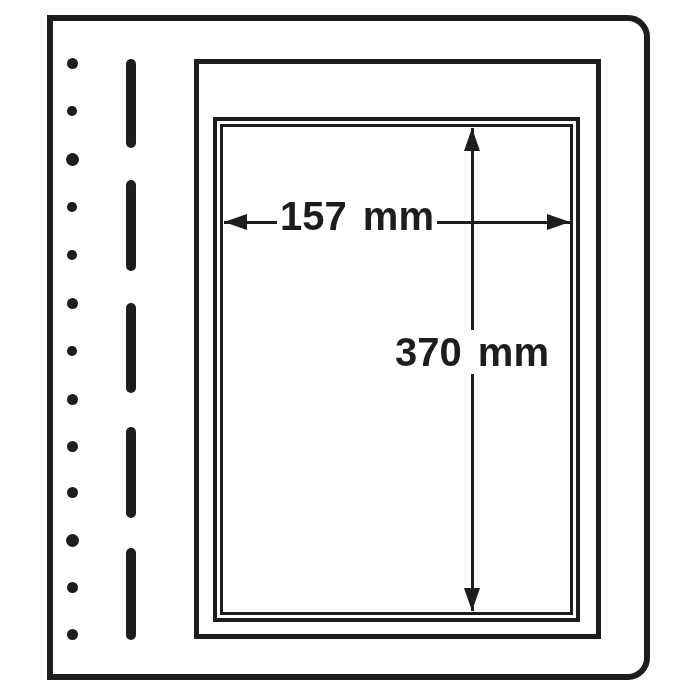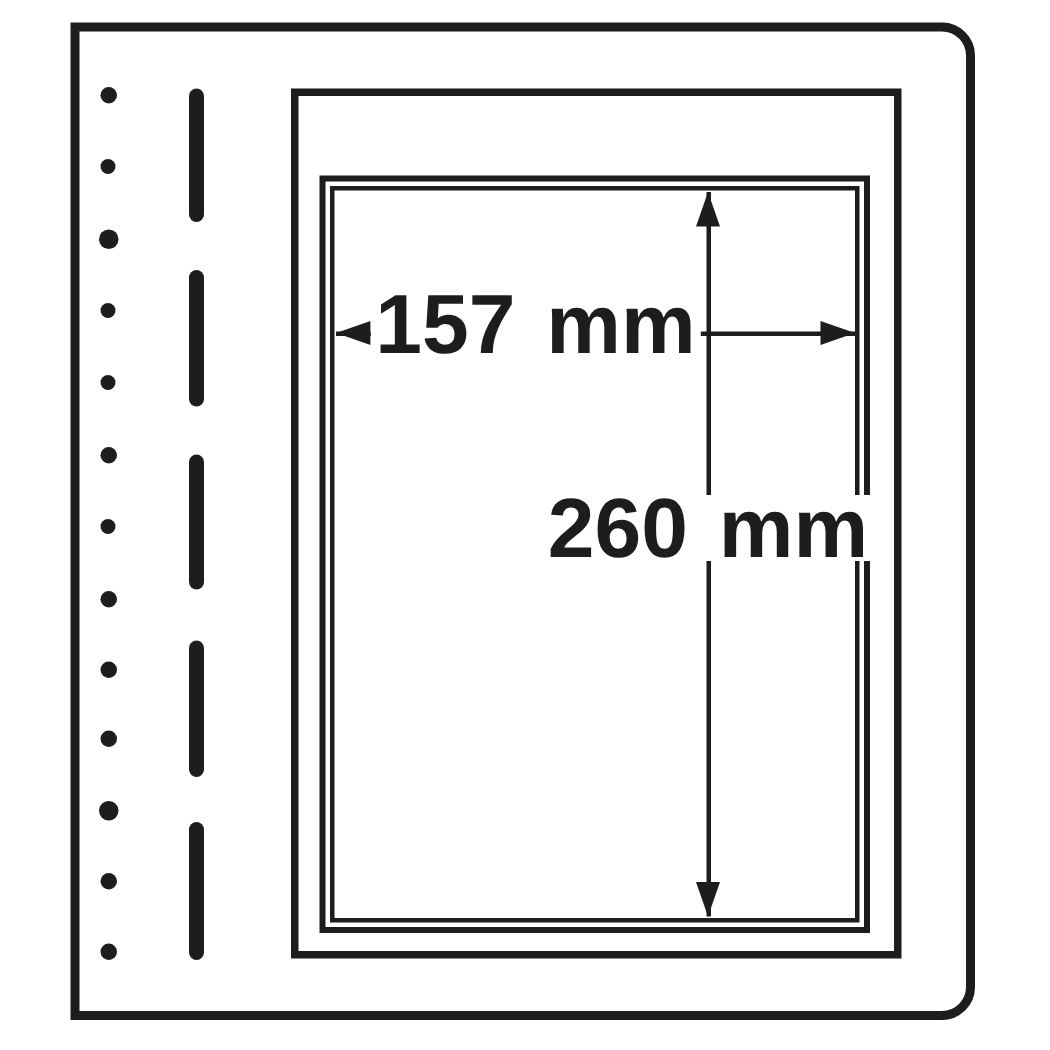--- a/index.html
+++ b/index.html
@@ -115,21 +115,21 @@
     left: 464px;
     top: 588px;
     border-left: 8px solid transparent;
     border-right: 8px solid transparent;
     border-top: 23px solid var(--ink, #1d1d1b);
   }
   .dim-label {
     position: absolute;
     transform: translate(-50%, -50%);
     background: #ffffff;
-    font-size: 56px;
+    font-size: 40px;
     line-height: 44px;
     font-weight: bold;
     white-space: nowrap;
     word-spacing: 5px;
     padding: 0 3px;
   }
   .dim-label-width  { left: 357px; top: 216px; }
   .dim-label-height { left: 472px; top: 352px; }
 </style>
 </head>
@@ -171,16 +171,16 @@
     <div class="dim-line-h"></div>
     <div class="ah ah-left"></div>
     <div class="ah ah-right"></div>
     <div class="dim-label dim-label-width">157 mm</div>
   </div>
 
   <div>
     <div class="dim-line-v"></div>
     <div class="ah ah-up"></div>
     <div class="ah ah-down"></div>
-    <div class="dim-label dim-label-height">260 mm</div>
+    <div class="dim-label dim-label-height">370 mm</div>
   </div>
 
 </div>
 
 </body></html>

